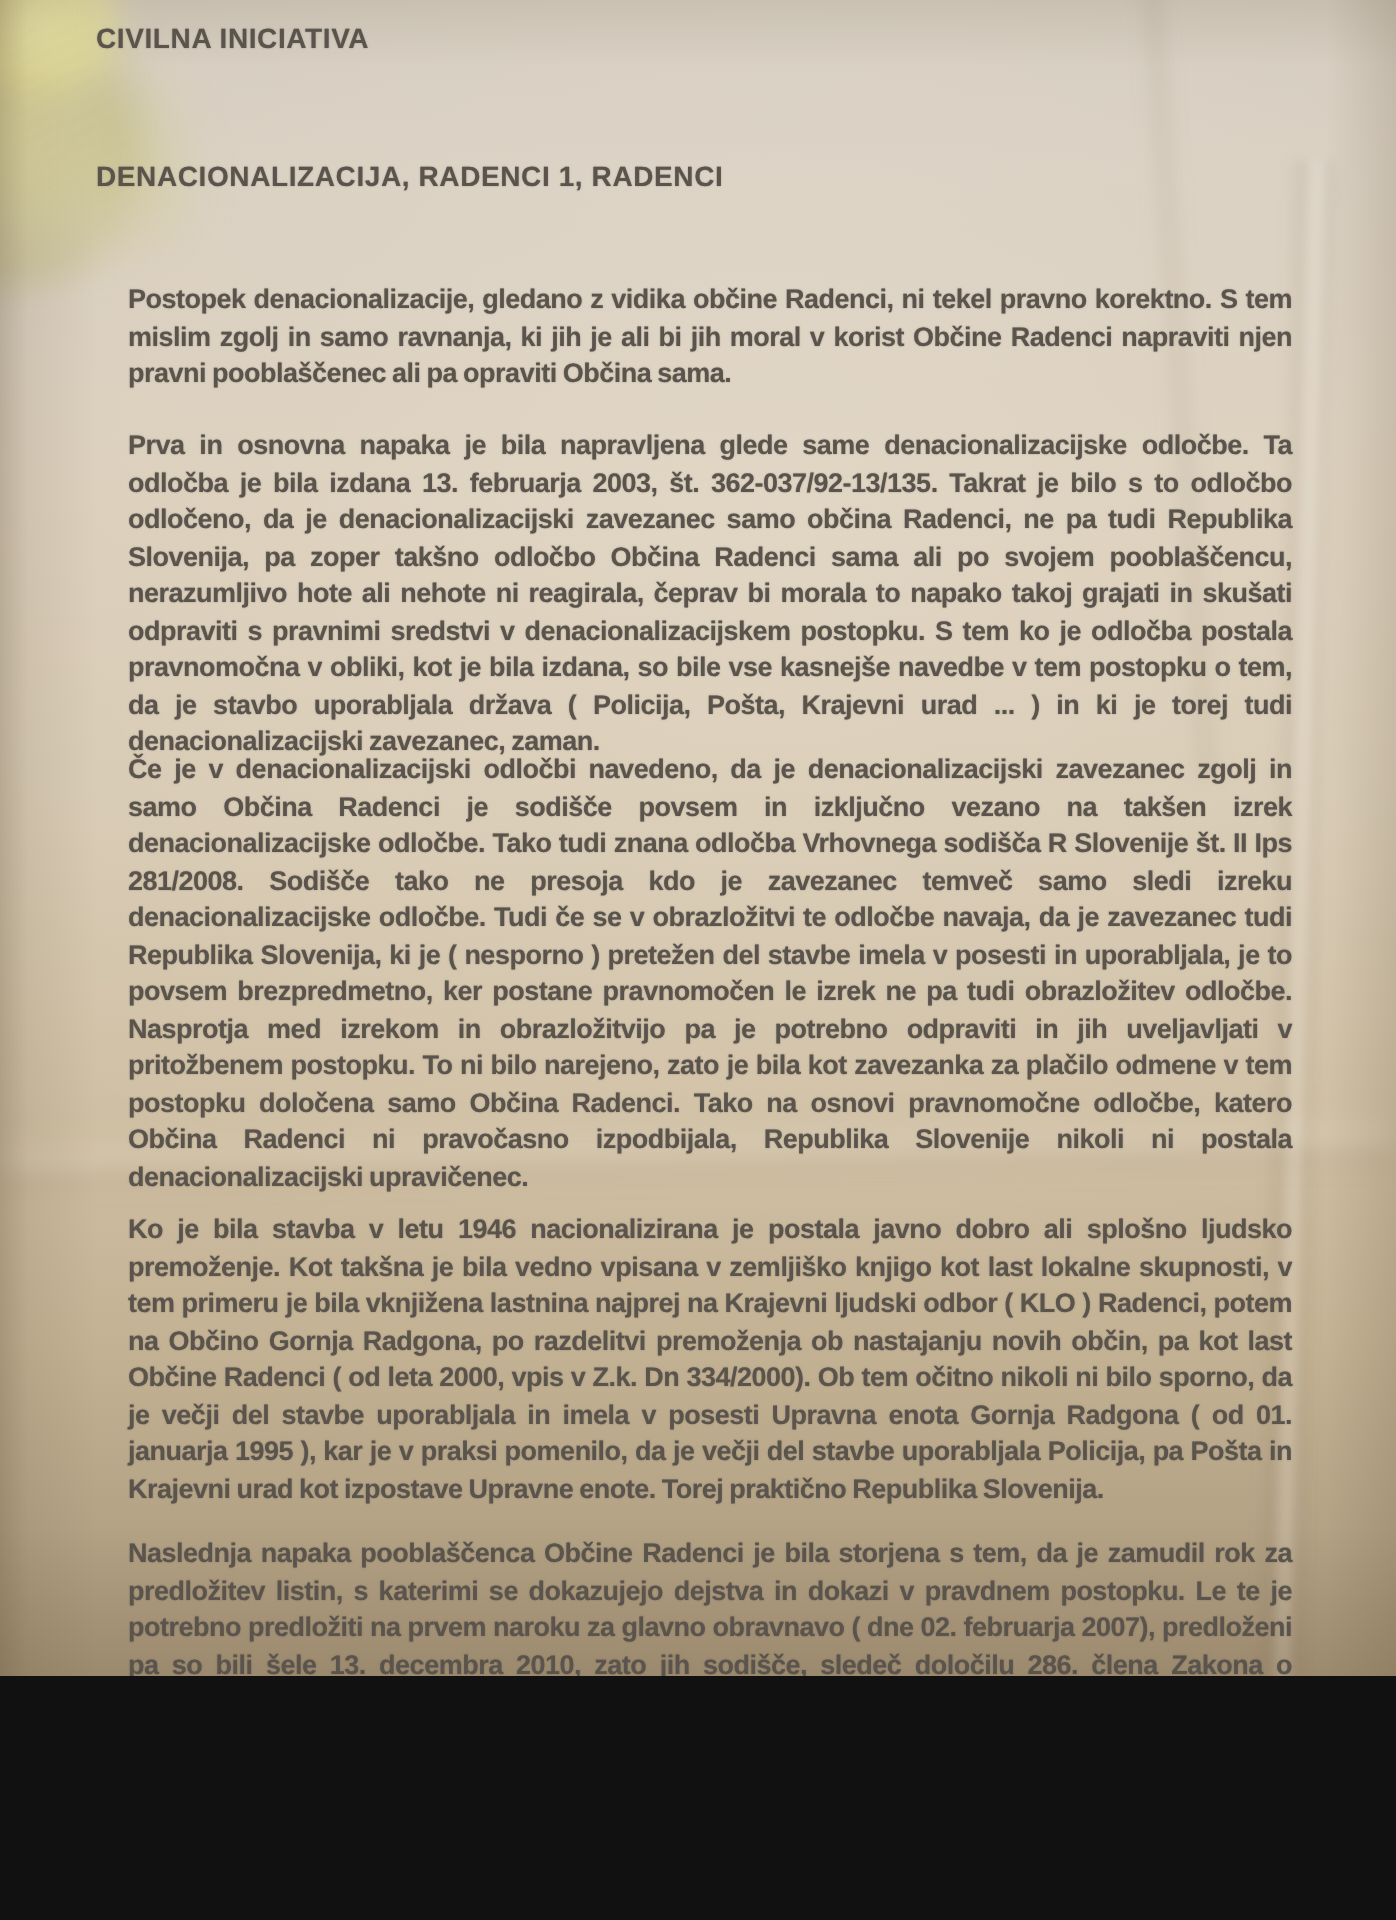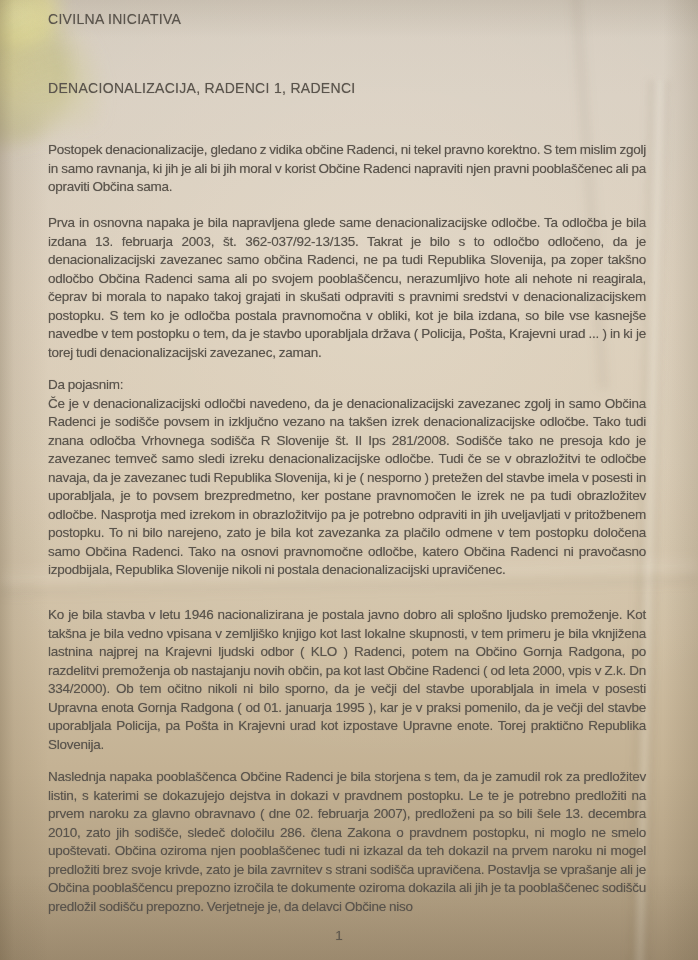--- a/index.html
+++ b/index.html
@@ -1,25 +1,26 @@
 <!DOCTYPE html>
 <html><head>
 <meta charset="utf-8">
 <style>
   html, body { margin: 0; padding: 0; background: #111; }
   .photo {
     position: relative;
     width: 698px;
-    height: 960px;
+    height: 838px;
     overflow: hidden;
     font-family: "Liberation Sans", sans-serif;
     background:
       linear-gradient(180deg,
         #d4cbbe 0%, #d8cec0 10%, #dacdb9 30%, #d7c9b2 48%,
         #d0c0a5 65%, #c4b294 80%, #b3a184 92%, #a9967a 100%);
+    font-weight: bold;
   }
   
   .vignette {
     position: absolute; inset: 0; pointer-events: none;
     background:
       radial-gradient(ellipse 120% 80% at 55% 30%, rgba(255,250,242,0.20), transparent 62%),
       linear-gradient(90deg, rgba(90,75,50,0.28) 0%, rgba(90,75,50,0.10) 2%, transparent 7%),
       linear-gradient(270deg, rgba(100,85,60,0.18) 0%, transparent 5%),
       linear-gradient(0deg, rgba(95,80,55,0.18) 0%, transparent 9%),
       linear-gradient(180deg, rgba(110,95,70,0.14) 0%, transparent 4%);
@@ -67,20 +68,21 @@
   }
   .block { position: absolute; left: 48px; right: 52px; }
   .caps-block {
     font-size: 14px; line-height: 26px; letter-spacing: 0.3px;
   }
   .caps-line { display: block; }
   .para {
     font-size: 13.5px; line-height: 18.5px;
     letter-spacing: -0.25px; word-spacing: -0.5px;
     text-align: justify;
+    margin-left: 16px;
   }
   .para-label { display: block; text-align: left; }
   .page-number {
     position: absolute; left: 0; right: 20px; top: 928px;
     text-align: center; font-size: 13.5px; color: #5f584e;
     text-shadow: 0 0 0.8px rgba(95,88,78,0.5);
   }
 </style>
 </head>
 <body>
@@ -101,21 +103,20 @@
 
     <div class="block caps-block" style="top: 76px; line-height: 25px;">
       <span class="caps-line">DENACIONALIZACIJA, RADENCI 1, RADENCI</span>
     </div>
 
     <div class="block para" style="top: 141px;">Postopek denacionalizacije, gledano z vidika občine Radenci, ni tekel pravno korektno. S tem mislim zgolj in samo ravnanja, ki jih je ali bi jih moral v korist Občine Radenci napraviti njen pravni pooblaščenec ali pa opraviti Občina sama.</div>
 
     <div class="block para" style="top: 214px;">Prva in osnovna napaka je bila napravljena glede same denacionalizacijske odločbe. Ta odločba je bila izdana 13. februarja 2003, št. 362-037/92-13/135. Takrat je bilo s to odločbo odločeno, da je denacionalizacijski zavezanec samo občina Radenci, ne pa tudi Republika Slovenija, pa zoper takšno odločbo Občina Radenci sama ali po svojem pooblaščencu, nerazumljivo hote ali nehote ni reagirala, čeprav bi morala to napako takoj grajati in skušati odpraviti s pravnimi sredstvi v denacionalizacijskem postopku. S tem ko je odločba postala pravnomočna v obliki, kot je bila izdana, so bile vse kasnejše navedbe v tem postopku o tem, da je stavbo uporabljala država ( Policija, Pošta, Krajevni urad ... ) in ki je torej tudi denacionalizacijski zavezanec, zaman.</div>
 
     <div class="block para" style="top: 376px;">
-      <span class="para-label">Da pojasnim:</span>
       <span>Če je v denacionalizacijski odločbi navedeno, da je denacionalizacijski zavezanec zgolj in samo Občina Radenci je sodišče povsem in izključno vezano na takšen izrek denacionalizacijske odločbe. Tako tudi znana odločba Vrhovnega sodišča R Slovenije št. II Ips 281/2008. Sodišče tako ne presoja kdo je zavezanec temveč samo sledi izreku denacionalizacijske odločbe. Tudi če se v obrazložitvi te odločbe navaja, da je zavezanec tudi Republika Slovenija, ki je ( nesporno ) pretežen del stavbe imela v posesti in uporabljala, je to povsem brezpredmetno, ker postane pravnomočen le izrek ne pa tudi obrazložitev odločbe. Nasprotja med izrekom in obrazložitvijo pa je potrebno odpraviti in jih uveljavljati v pritožbenem postopku. To ni bilo narejeno, zato je bila kot zavezanka za plačilo odmene v tem postopku določena samo Občina Radenci. Tako na osnovi pravnomočne odločbe, katero Občina Radenci ni pravočasno izpodbijala, Republika Slovenije nikoli ni postala denacionalizacijski upravičenec.</span>
     </div>
 
     <div class="block para" style="top: 606px;">Ko je bila stavba v letu 1946 nacionalizirana je postala javno dobro ali splošno ljudsko premoženje. Kot takšna je bila vedno vpisana v zemljiško knjigo kot last lokalne skupnosti, v tem primeru je bila vknjižena lastnina najprej na Krajevni ljudski odbor ( KLO )  Radenci, potem na Občino Gornja Radgona, po razdelitvi premoženja ob nastajanju novih občin, pa kot last Občine Radenci ( od leta 2000, vpis v Z.k. Dn 334/2000). Ob tem očitno nikoli ni bilo sporno, da je večji del stavbe uporabljala in imela v posesti Upravna enota Gornja Radgona ( od 01. januarja 1995 ), kar je v praksi pomenilo, da je večji del stavbe uporabljala Policija, pa Pošta in Krajevni urad kot izpostave Upravne enote. Torej praktično Republika Slovenija.</div>
 
     <div class="block para" style="top: 768px;">Naslednja napaka pooblaščenca Občine Radenci je bila storjena s tem, da je zamudil rok za predložitev listin, s katerimi se dokazujejo dejstva in dokazi v pravdnem postopku. Le te je potrebno predložiti na prvem naroku za glavno obravnavo ( dne 02. februarja 2007), predloženi pa so bili šele 13. decembra 2010, zato jih sodišče, sledeč določilu 286. člena Zakona o pravdnem postopku, ni moglo ne smelo upoštevati. Občina oziroma njen pooblaščenec tudi ni izkazal da teh dokazil na prvem naroku ni mogel predložiti brez svoje krivde, zato je bila zavrnitev s strani sodišča upravičena. Postavlja se vprašanje ali je Občina pooblaščencu prepozno izročila te dokumente oziroma dokazila ali jih je ta pooblaščenec sodišču predložil sodišču prepozno. Verjetneje je, da delavci Občine niso</div>
 
     <div class="page-number">1</div>
   </div>
 </div>

